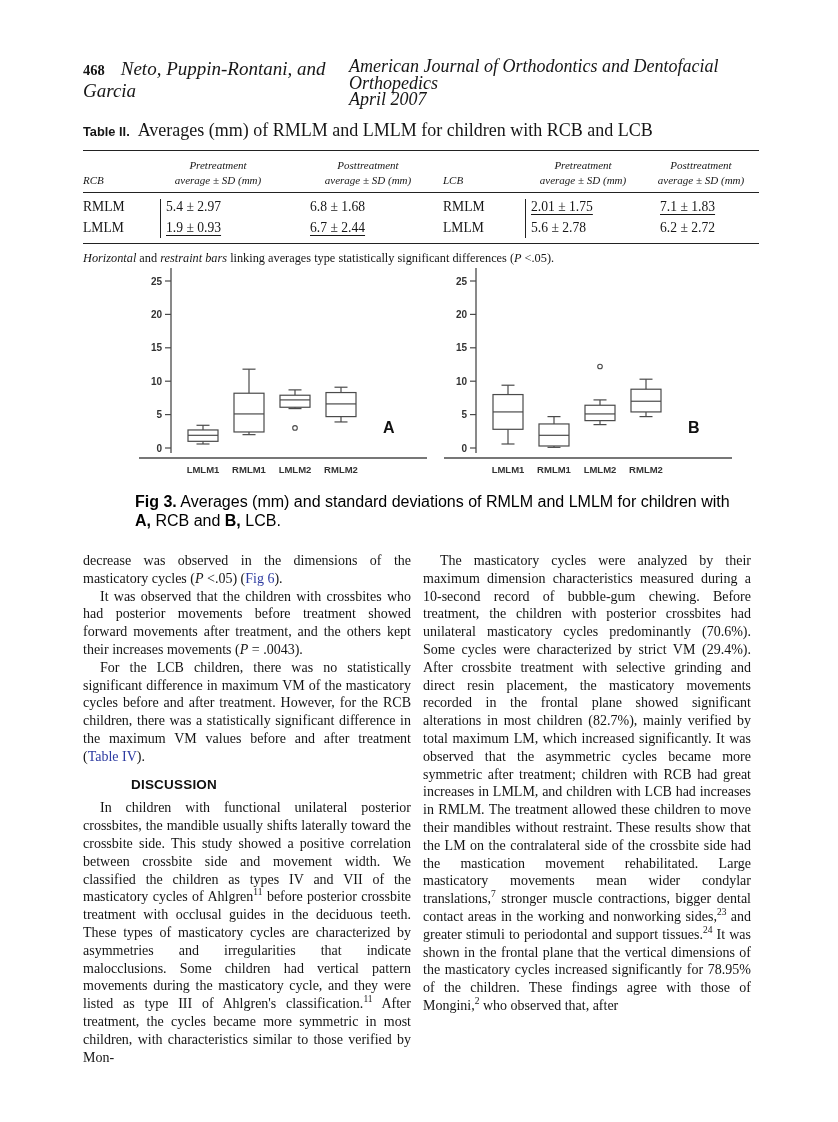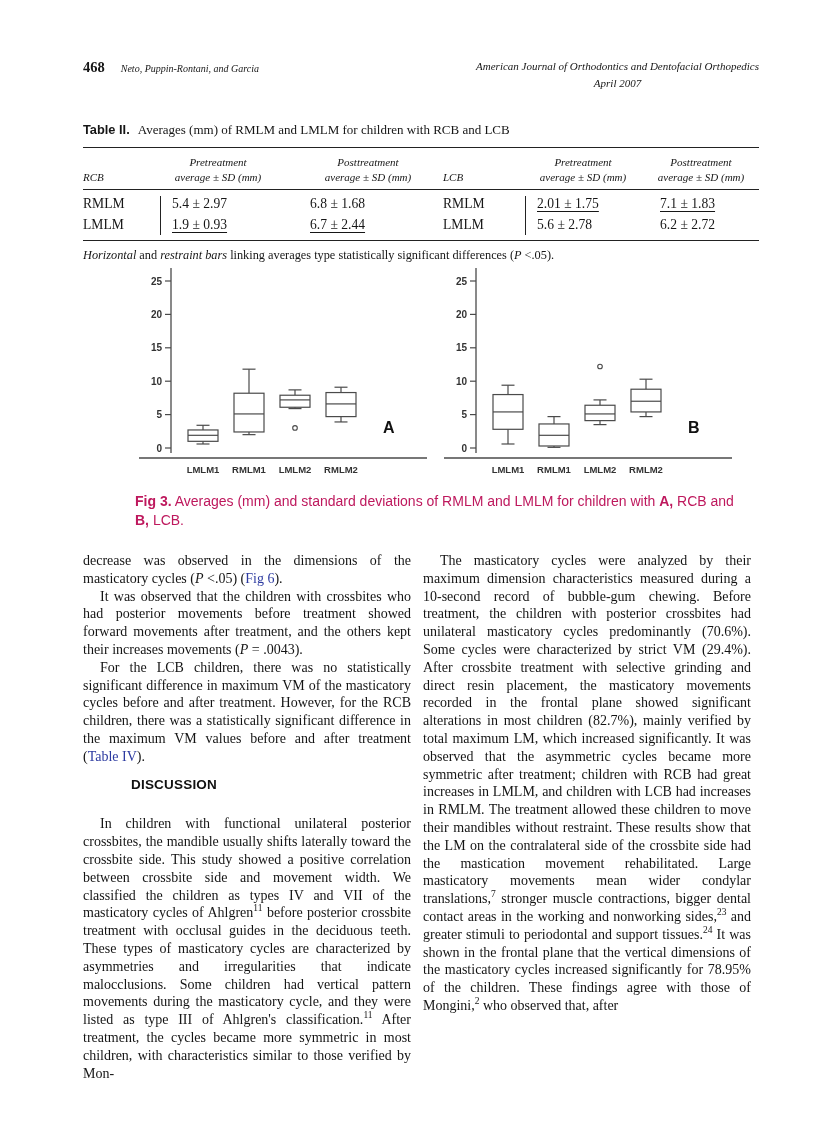--- a/index.html
+++ b/index.html
@@ -2,59 +2,59 @@
 <html style="--link: #2c3aa0;"><head>
 <meta charset="utf-8">
 <style>
   html,body{margin:0;padding:0;background:#fff;}
   .page{position:relative;width:838px;height:1122px;background:#ffffff;overflow:hidden;
         font-family:"Liberation Serif",serif;color:#161616;}
   
   .pg-header{position:absolute;top:58px;left:83px;width:676px;display:flex;
              justify-content:space-between;align-items:flex-start;}
   .pg-num{font-weight:bold;font-size:14.5px;}
-  .authors{font-style:italic;font-size:10px;margin-left:12px;}
-  .ph-right{text-align:center;font-style:italic;font-size:11px;line-height:16.5px;}
+  .authors{font-style:italic;font-size:19px;margin-left:12px;}
+  .ph-right{text-align:left;font-style:italic;font-size:18px;line-height:16.5px;}
   
   .table-block{position:absolute;top:120px;left:83px;width:676px;}
   .t-title{margin-bottom:9px;}
   .t-label{font-family:"Liberation Sans",sans-serif;font-weight:bold;font-size:12.8px;}
-  .t-caption{font-size:13px;margin-left:4px;}
+  .t-caption{font-size:18px;margin-left:4px;}
   table.data-table{width:100%;border-collapse:collapse;border-top:1.6px solid #222;
                    border-bottom:1.6px solid #222;}
   .data-table th{font-weight:normal;font-style:italic;font-size:11px;line-height:15px;
                  text-align:center;padding:7px 0 4px;vertical-align:bottom;
                  border-bottom:1.1px solid #222;}
   .data-table th.stub-h{text-align:left;}
   .data-table td{font-size:13.6px;line-height:18px;padding:2px 0 1px;vertical-align:top;}
   .data-table td:nth-child(2),.data-table td:nth-child(3),.data-table td:nth-child(6){padding-left:17px;}
   .data-table td:nth-child(5){padding-left:2px;}
   .data-table tbody tr:first-child td{padding-top:5px;}
   .data-table tbody tr:last-child td{padding-bottom:6px;}
-  .vbar{position:relative;display:inline-block;padding-left:12px;}
+  .vbar{position:relative;display:inline-block;padding-left:6px;}
   tbody tr:first-child .vbar::before{content:"";position:absolute;left:0;top:1px;width:1.4px;
                                      height:39px;background:#222;}
   .hul{text-decoration:underline;text-underline-offset:2.5px;}
   .t-footnote{font-size:12.3px;margin-top:7px;}
   
   .figure-block{position:absolute;top:256px;left:135px;width:600px;}
   .charts{display:flex;gap:10px;}
   .chart{width:295px;height:224px;}
   .ytick{font:600 10px "Liberation Sans",sans-serif;fill:#333;}
   .xlabel{font:700 9.5px "Liberation Sans",sans-serif;fill:#333;}
   .panel-label{font:700 16px "Liberation Sans",sans-serif;fill:#111;}
-  .fig-caption{font-family:"Liberation Sans",sans-serif;font-size:14px;line-height:19px;
-               color:#be185d;margin-top:12px;width:608px;}
+  .fig-caption{font-family:"Liberation Sans",sans-serif;font-size:16px;line-height:19px;
+               color:#000000;margin-top:12px;width:608px;}
   
   .article{position:absolute;top:552px;left:83px;width:676px;display:flex;gap:12px;
            font-size:14px;line-height:17.8px;color:#141414;}
   .col{width:328px;}
   .article p{margin:0;text-align:justify;}
   .article p.indent{text-indent:17px;}
-  .article h2{font-family:"Liberation Sans",sans-serif;font-size:13.5px;margin:10px 0 22px;
+  .article h2{font-family:"Liberation Sans",sans-serif;font-size:13.5px;margin:10px 0 6px;
               color:#111;letter-spacing:.2px;padding-left:48px;}
   .it{font-style:italic;}
   .b{font-weight:bold;}
   .link{color:var(--link,#2c3aa0);}
   sup{font-size:9.5px;line-height:0;}
 </style>
 </head>
 <body>
 
 <div class="page">

